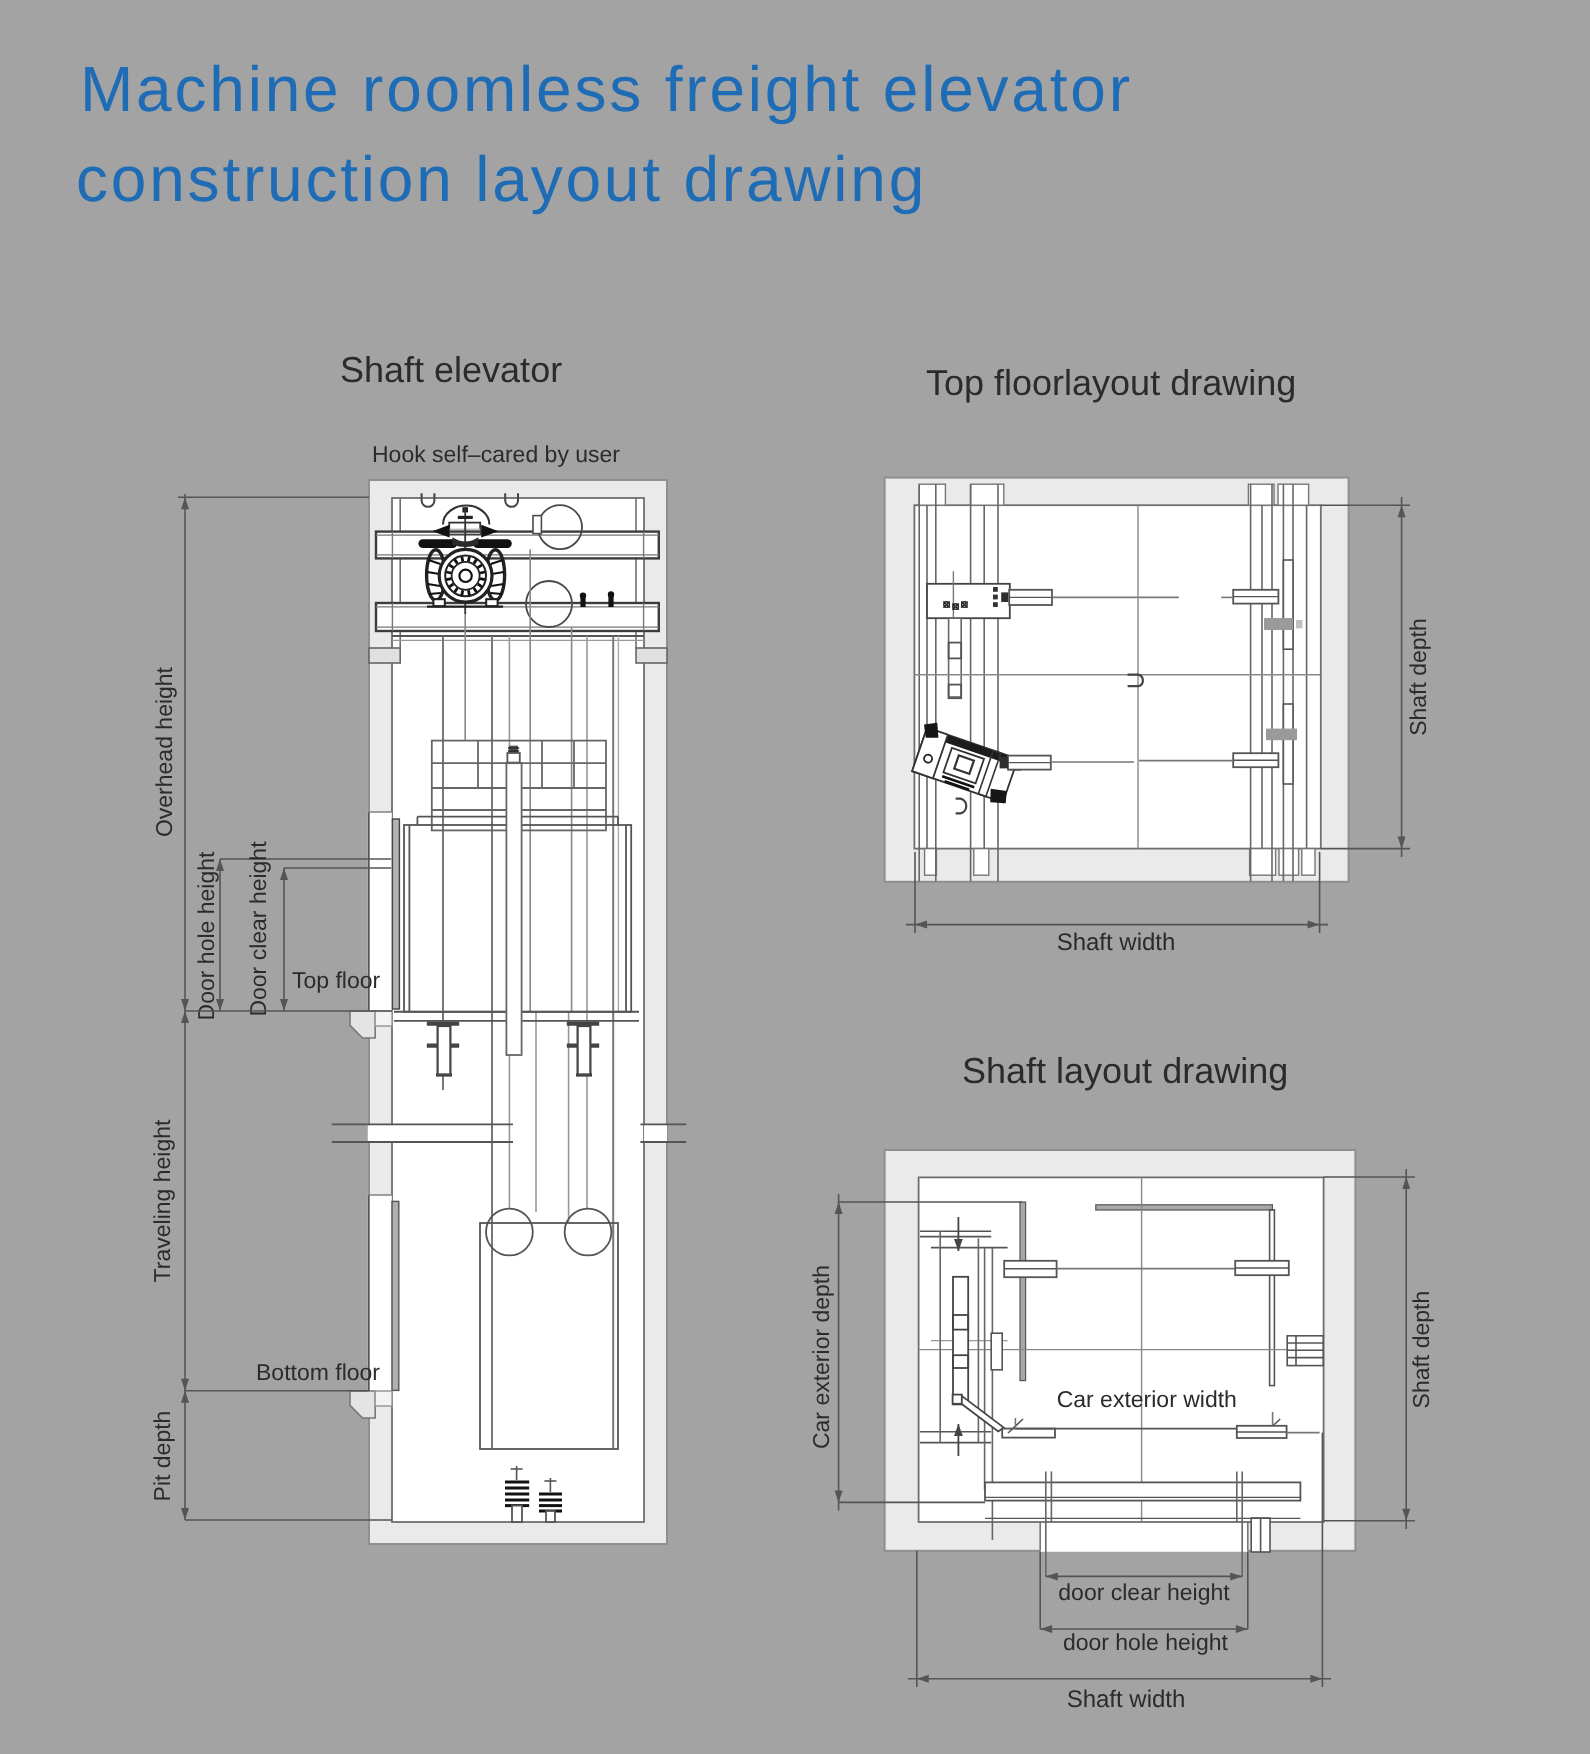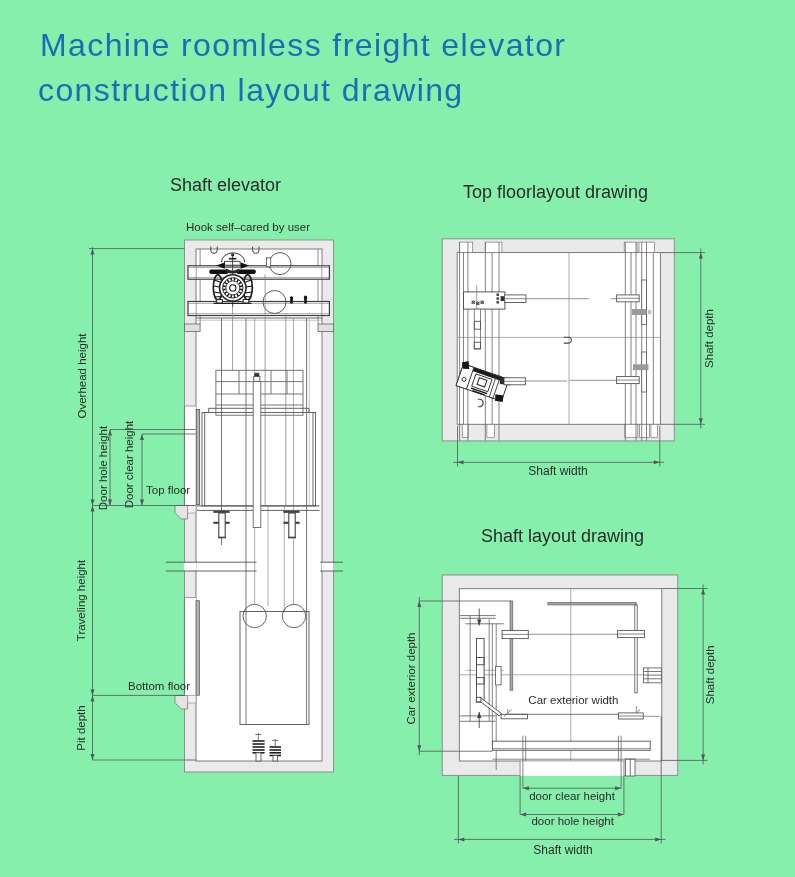--- a/index.html
+++ b/index.html
@@ -1,16 +1,16 @@
 <!DOCTYPE html>
 <html><head>
 <meta charset="utf-8">
 <style>
 html,body{margin:0;padding:0;background:#fff;}
-#page{position:relative;width:795px;height:877px;background:#86efac;overflow:hidden;
+#page{position:relative;width:795px;height:877px;background:#a3a3a3;overflow:hidden;
 font-family:"Liberation Sans",sans-serif;}
 svg text{font-family:"Liberation Sans",sans-serif;}
 </style>
 </head>
 <body>
 <div id="page">
 <svg width="795" height="877" viewBox="0 0 795 877">
 
 <g>
 <text x="40" y="55.5" font-size="32" letter-spacing="1.4" fill="#1e6cb5">Machine roomless freight elevator</text>

